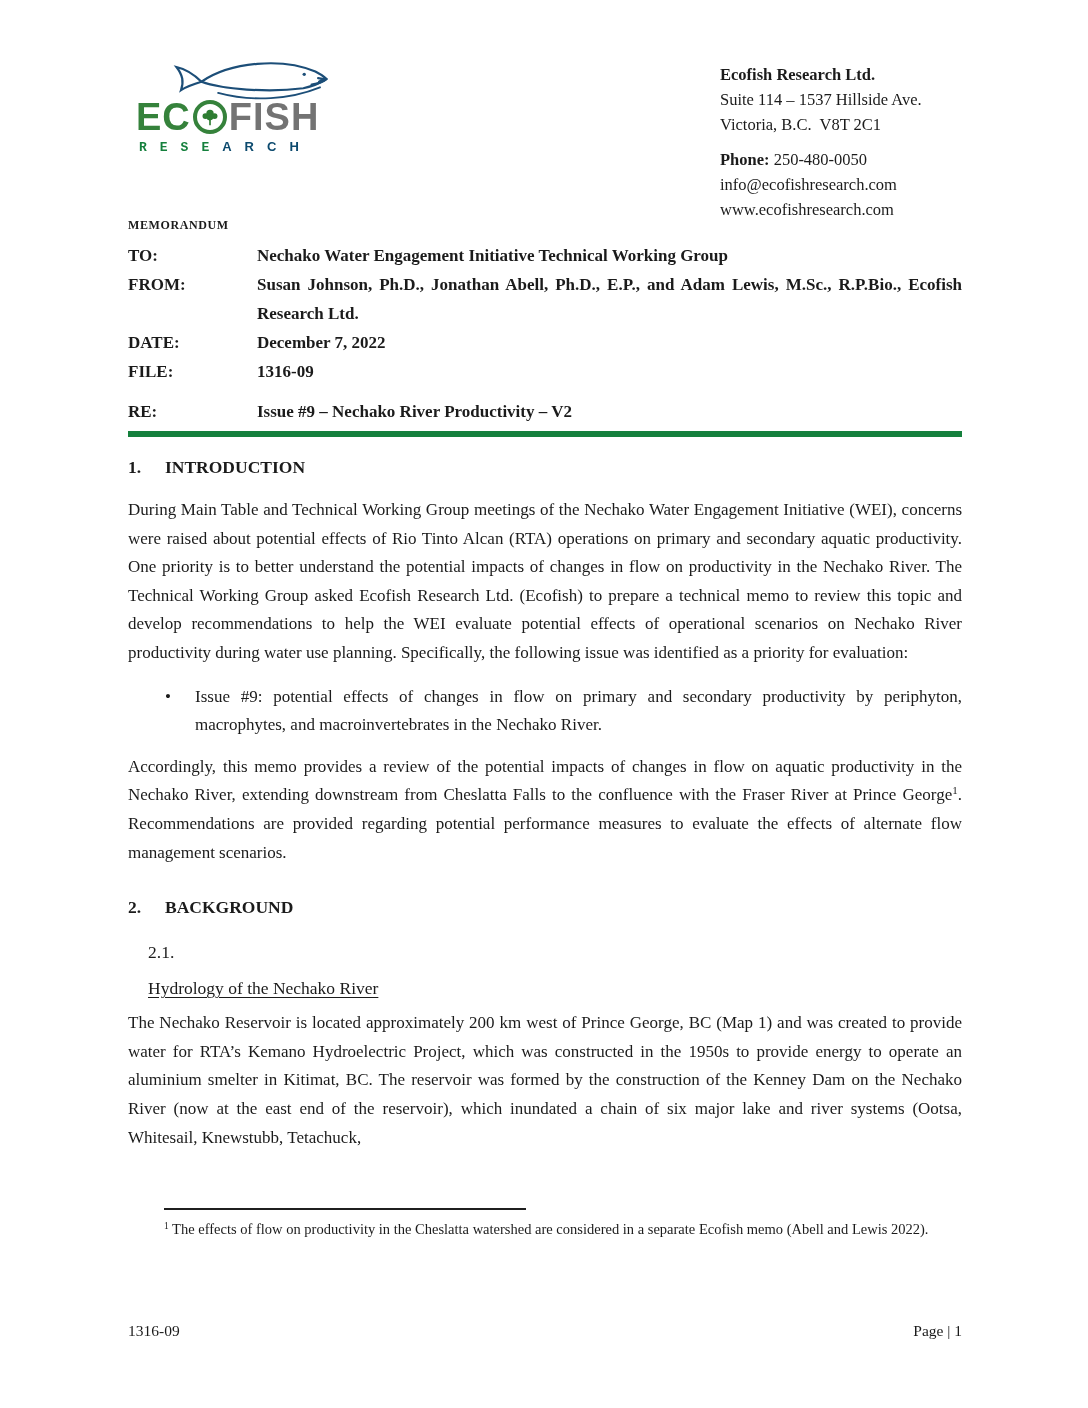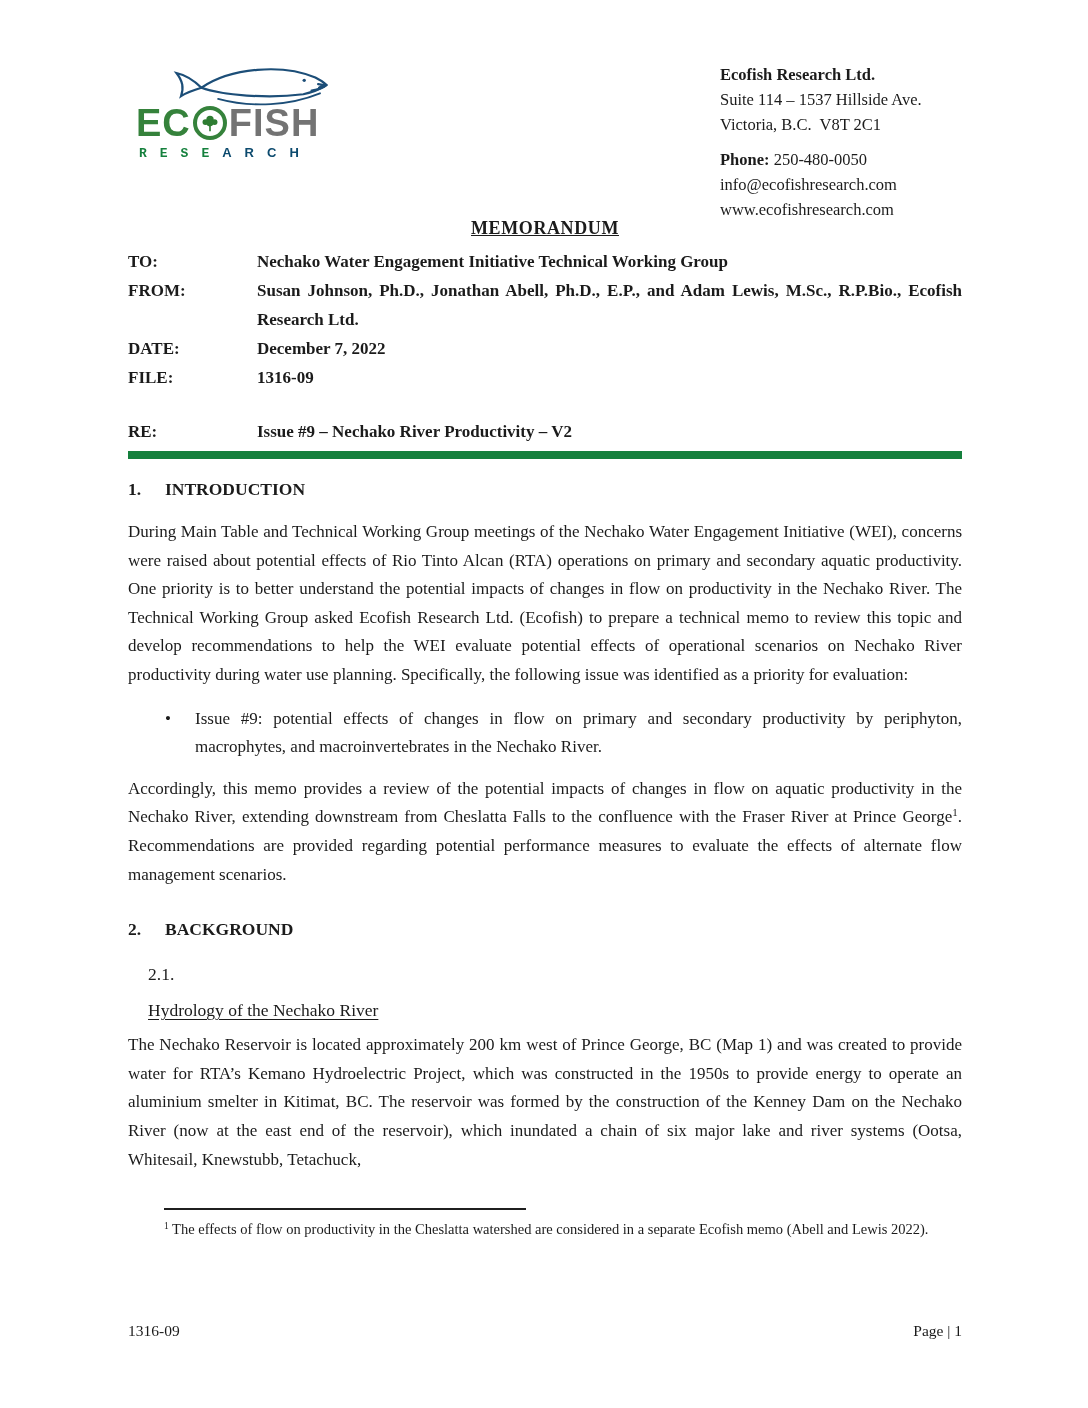--- a/index.html
+++ b/index.html
@@ -6,21 +6,21 @@
   html, body { background: #ffffff; }
   body {
     width: 1088px; height: 1408px;
     position: relative;
     font-family: "Liberation Serif", "DejaVu Serif", serif;
     color: #1b1b1b;
     overflow: hidden;
   }
 
   
-  .logo { position: absolute; left: 136px; top: 60px; width: 210px; }
+  .logo { position: absolute; left: 136px; top: 54px; width: 210px; }
   .logo-fish { display: block; margin-left: 28px; }
   .logo-word {
     display: flex; align-items: center;
     font-family: "Liberation Sans", sans-serif;
     font-size: 38px; font-weight: 600; letter-spacing: 1px;
     line-height: 38px; margin-top: -6px;
   }
   .logo-ec { color: #35823b; }
   .logo-fishtxt { color: #737373; }
   .o-ring {
@@ -39,27 +39,27 @@
   .res-b { color: #0c4a6e; }
 
   
   .contact { position: absolute; left: 720px; top: 62px; width: 270px; font-size: 16.5px; line-height: 25px; }
   .contact .company { font-weight: bold; }
   .contact .phone-row { margin-top: 10px; }
   .contact .phone-label { font-weight: bold; }
 
   
   .doc { position: absolute; left: 128px; top: 218px; width: 834px; }
-  .memo-title { text-align: center; font-weight: bold; font-size: 18px; letter-spacing: 0.6px; text-decoration: underline; }
+  .memo-title { font-weight: bold; font-size: 12px; letter-spacing: 0.6px; }
 
   .fields { margin-top: 8px; }
   .field-row { display: flex; font-weight: bold; font-size: 17px; line-height: 29px; }
   .field-label { width: 129px; flex: 0 0 129px; }
   .field-value { flex: 1; text-align: justify; }
-  .re-row { margin-top: 25px; padding-bottom: 5px; border-bottom: 8px solid #15803d; }
+  .re-row { margin-top: 11px; padding-bottom: 5px; border-bottom: 6px solid #15803d; }
 
   .sec-heading { display: flex; font-weight: bold; font-size: 17.5px; margin-top: 20px; }
   .sec-num { width: 37px; flex: 0 0 37px; }
   .sec-heading.bg { margin-top: 30px; }
 
   .sub-heading { display: flex; font-size: 17.5px; margin-top: 24px; margin-left: 20px; flex-direction: column; }
   .sub-num { width: 36px; flex: 0 0 36px; }
   .sub-title { text-decoration: underline; text-underline-offset: 3px; }
 
   .para { font-size: 17px; line-height: 28.6px; text-align: justify; margin-top: 18px; }

